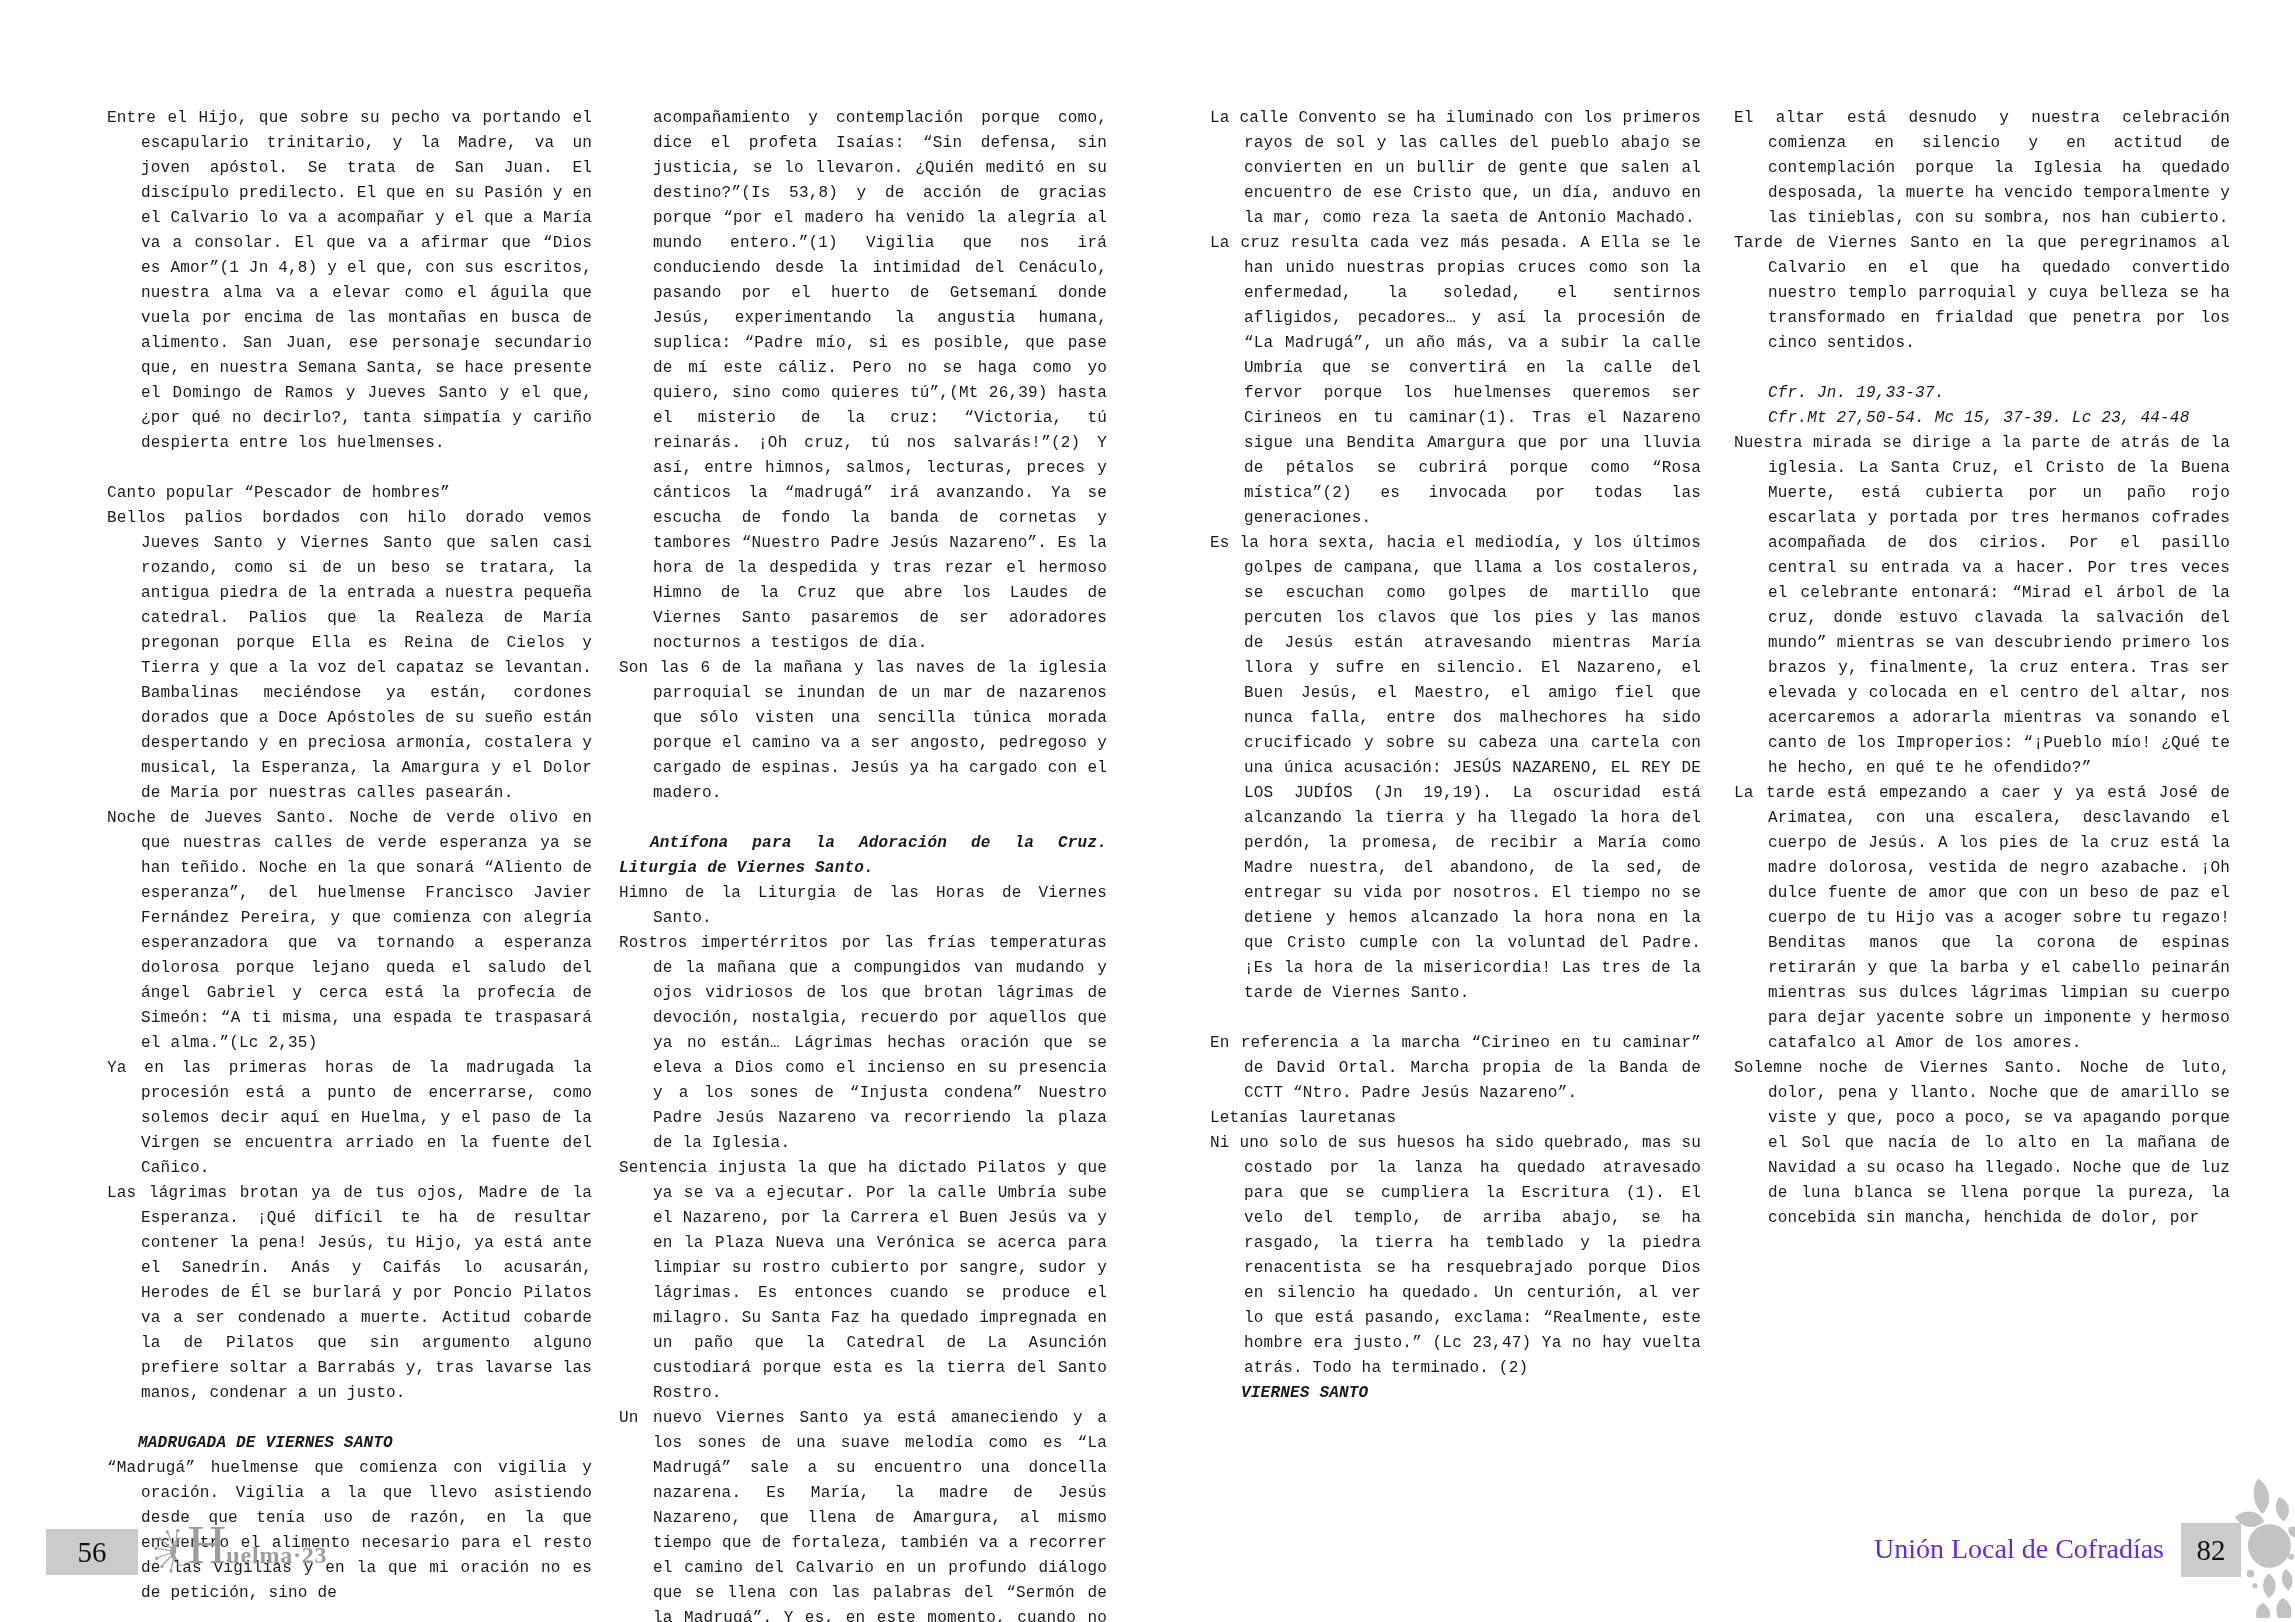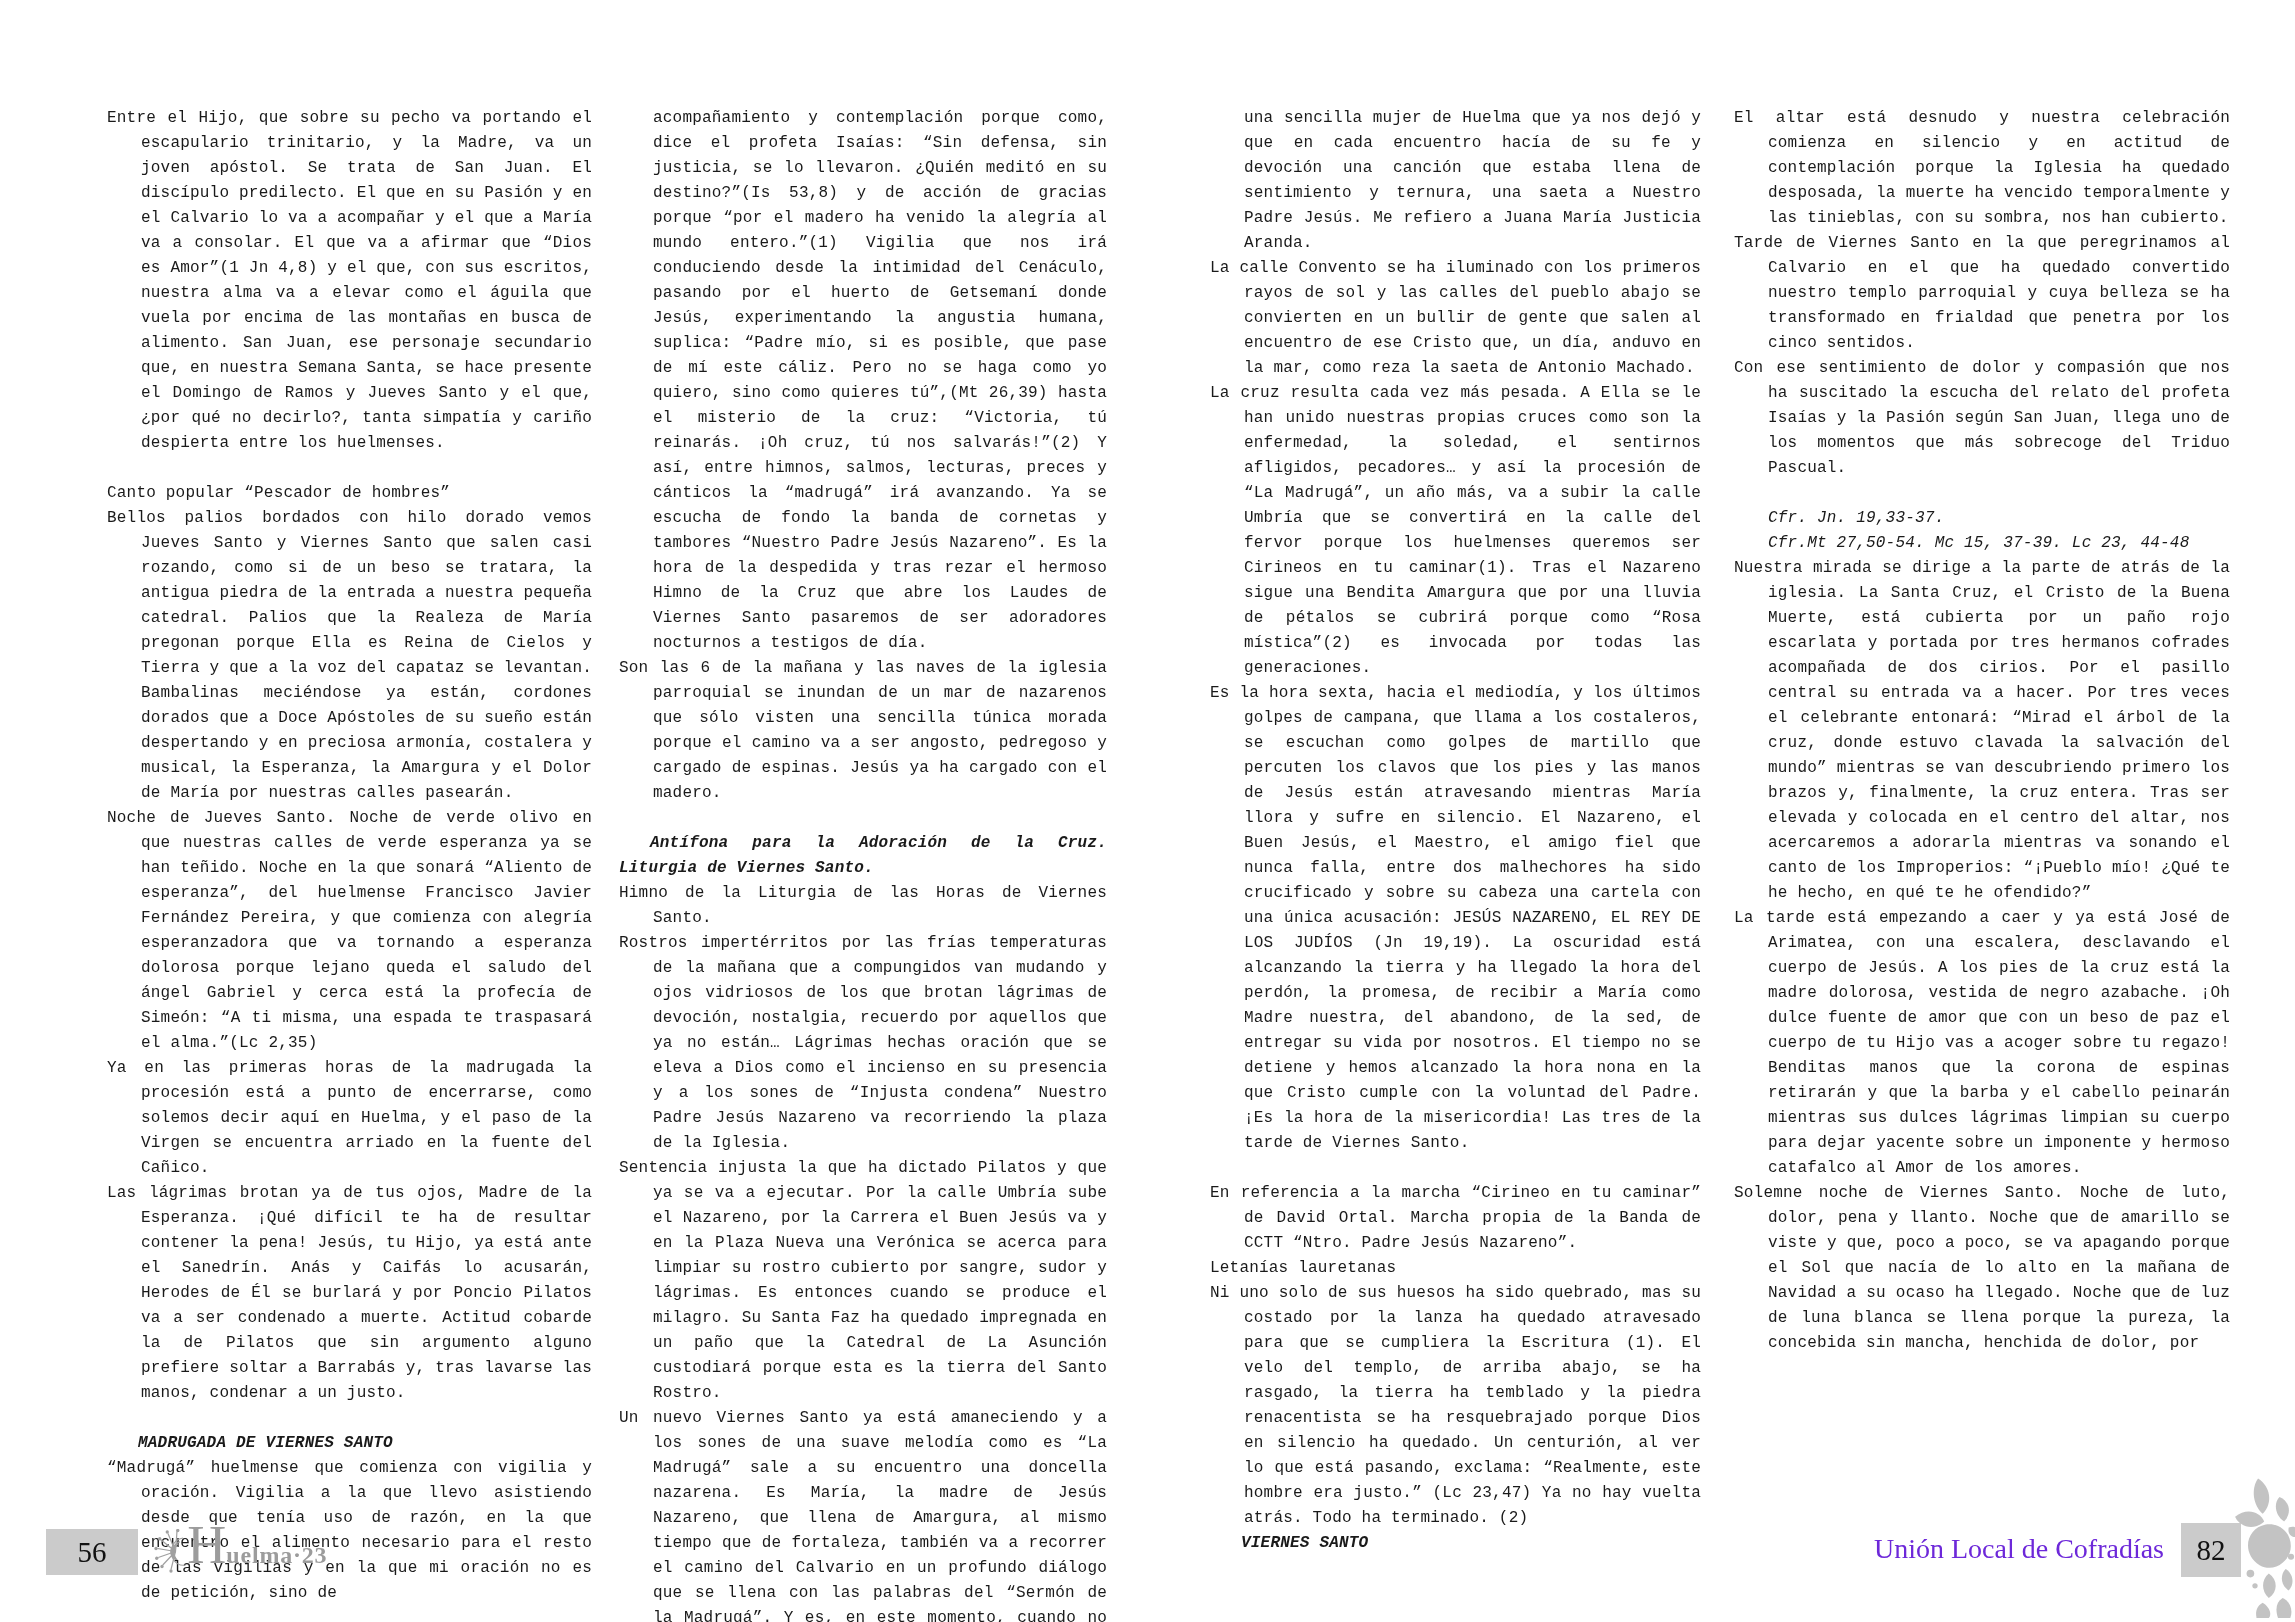--- a/index.html
+++ b/index.html
@@ -130,33 +130,31 @@
           </g>
         </svg>
       </span>
       <span class="brand-h">H</span>
         <span class="brand-rest">uelma·23</span>
     </div>
   </section>
 
   <section>
     <div class="col" id="col3">
-        <p class="cont">una sencilla mujer de Huelma que ya nos dejó y que en cada encuentro hacía de su fe y devoción una canción que estaba llena de sentimiento y ternura, una saeta a Nuestro Padre Jesús. Me refiero a Juana María Justicia Aranda.</p>
         <p class="body">La calle Convento se ha iluminado con los primeros rayos de sol y las calles del pueblo abajo se convierten en un bullir de gente que salen al encuentro de ese Cristo que, un día, anduvo en la mar, como reza la saeta de Antonio Machado.</p>
         <p class="body">La cruz resulta cada vez más pesada. A Ella se le han unido nuestras propias cruces como son la enfermedad, la soledad, el sentirnos afligidos, pecadores… y así la procesión de “La Madrugá”, un año más, va a subir la calle Umbría que se convertirá en la calle del fervor porque los huelmenses queremos ser Cirineos en tu caminar(1). Tras el Nazareno sigue una Bendita Amargura que por una lluvia de pétalos se cubrirá porque como “Rosa mística”(2) es invocada por todas las generaciones.</p>
         <p class="body">Es la hora sexta, hacia el mediodía, y los últimos golpes de campana, que llama a los costaleros, se escuchan como golpes de martillo que percuten los clavos que los pies y las manos de Jesús están atravesando mientras María llora y sufre en silencio. El Nazareno, el Buen Jesús, el Maestro, el amigo fiel que nunca falla, entre dos malhechores ha sido crucificado y sobre su cabeza una cartela con una única acusación: JESÚS NAZARENO, EL REY DE LOS JUDÍOS (Jn 19,19). La oscuridad está alcanzando la tierra y ha llegado la hora del perdón, la promesa, de recibir a María como Madre nuestra, del abandono, de la sed, de entregar su vida por nosotros. El tiempo no se detiene y hemos alcanzado la hora nona en la que Cristo cumple con la voluntad del Padre. ¡Es la hora de la misericordia! Las tres de la tarde de Viernes Santo.</p>
         <p class="body gap">En referencia a la marcha “Cirineo en tu caminar” de David Ortal. Marcha propia de la Banda de CCTT “Ntro. Padre Jesús Nazareno”.</p>
         <p class="body">Letanías lauretanas</p>
         <p class="body">Ni uno solo de sus huesos ha sido quebrado, mas su costado por la lanza ha quedado atravesado para que se cumpliera la Escritura (1). El velo del templo, de arriba abajo, se ha rasgado, la tierra ha temblado y la piedra renacentista se ha resquebrajado porque Dios en silencio ha quedado. Un centurión, al ver lo que está pasando, exclama: “Realmente, este hombre era justo.” (Lc 23,47) Ya no hay vuelta atrás. Todo ha terminado. (2)</p>
         <p class="heading">VIERNES SANTO</p>
       </div>
     <div class="col" id="col4">
         <p class="body">El altar está desnudo y nuestra celebración comienza en silencio y en actitud de contemplación porque la Iglesia ha quedado desposada, la muerte ha vencido temporalmente y las tinieblas, con su sombra, nos han cubierto.</p>
         <p class="body">Tarde de Viernes Santo en la que peregrinamos al Calvario en el que ha quedado convertido nuestro templo parroquial y cuya belleza se ha transformado en frialdad que penetra por los cinco sentidos.</p>
-        <p class="body">Con ese sentimiento de dolor y compasión que nos ha suscitado la escucha del relato del profeta Isaías y la Pasión según San Juan, llega uno de los momentos que más sobrecoge del Triduo Pascual.</p>
         <p class="ref gap">Cfr. Jn. 19,33-37.</p>
         <p class="ref">Cfr.Mt 27,50-54. Mc 15, 37-39. Lc 23, 44-48</p>
         <p class="body">Nuestra mirada se dirige a la parte de atrás de la iglesia. La Santa Cruz, el Cristo de la Buena Muerte, está cubierta por un paño rojo escarlata y portada por tres hermanos cofrades acompañada de dos cirios. Por el pasillo central su entrada va a hacer. Por tres veces el celebrante entonará: “Mirad el árbol de la cruz, donde estuvo clavada la salvación del mundo” mientras se van descubriendo primero los brazos y, finalmente, la cruz entera. Tras ser elevada y colocada en el centro del altar, nos acercaremos a adorarla mientras va sonando el canto de los Improperios: “¡Pueblo mío! ¿Qué te he hecho, en qué te he ofendido?”</p>
         <p class="body">La tarde está empezando a caer y ya está José de Arimatea, con una escalera, desclavando el cuerpo de Jesús. A los pies de la cruz está la madre dolorosa, vestida de negro azabache. ¡Oh dulce fuente de amor que con un beso de paz el cuerpo de tu Hijo vas a acoger sobre tu regazo! Benditas manos que la corona de espinas retirarán y que la barba y el cabello peinarán mientras sus dulces lágrimas limpian su cuerpo para dejar yacente sobre un imponente y hermoso catafalco al Amor de los amores.</p>
         <p class="body">Solemne noche de Viernes Santo. Noche de luto, dolor, pena y llanto. Noche que de amarillo se viste y que, poco a poco, se va apagando porque el Sol que nacía de lo alto en la mañana de Navidad a su ocaso ha llegado. Noche que de luz de luna blanca se llena porque la pureza, la concebida sin mancha, henchida de dolor, por</p>
       </div>
 
     <div class="footer-credit" style="color: #6d28d9;">Unión Local de Cofradías</div>
 
     <div class="pagenum-box" id="box-57" style="background: rgb(203, 203, 203);">

